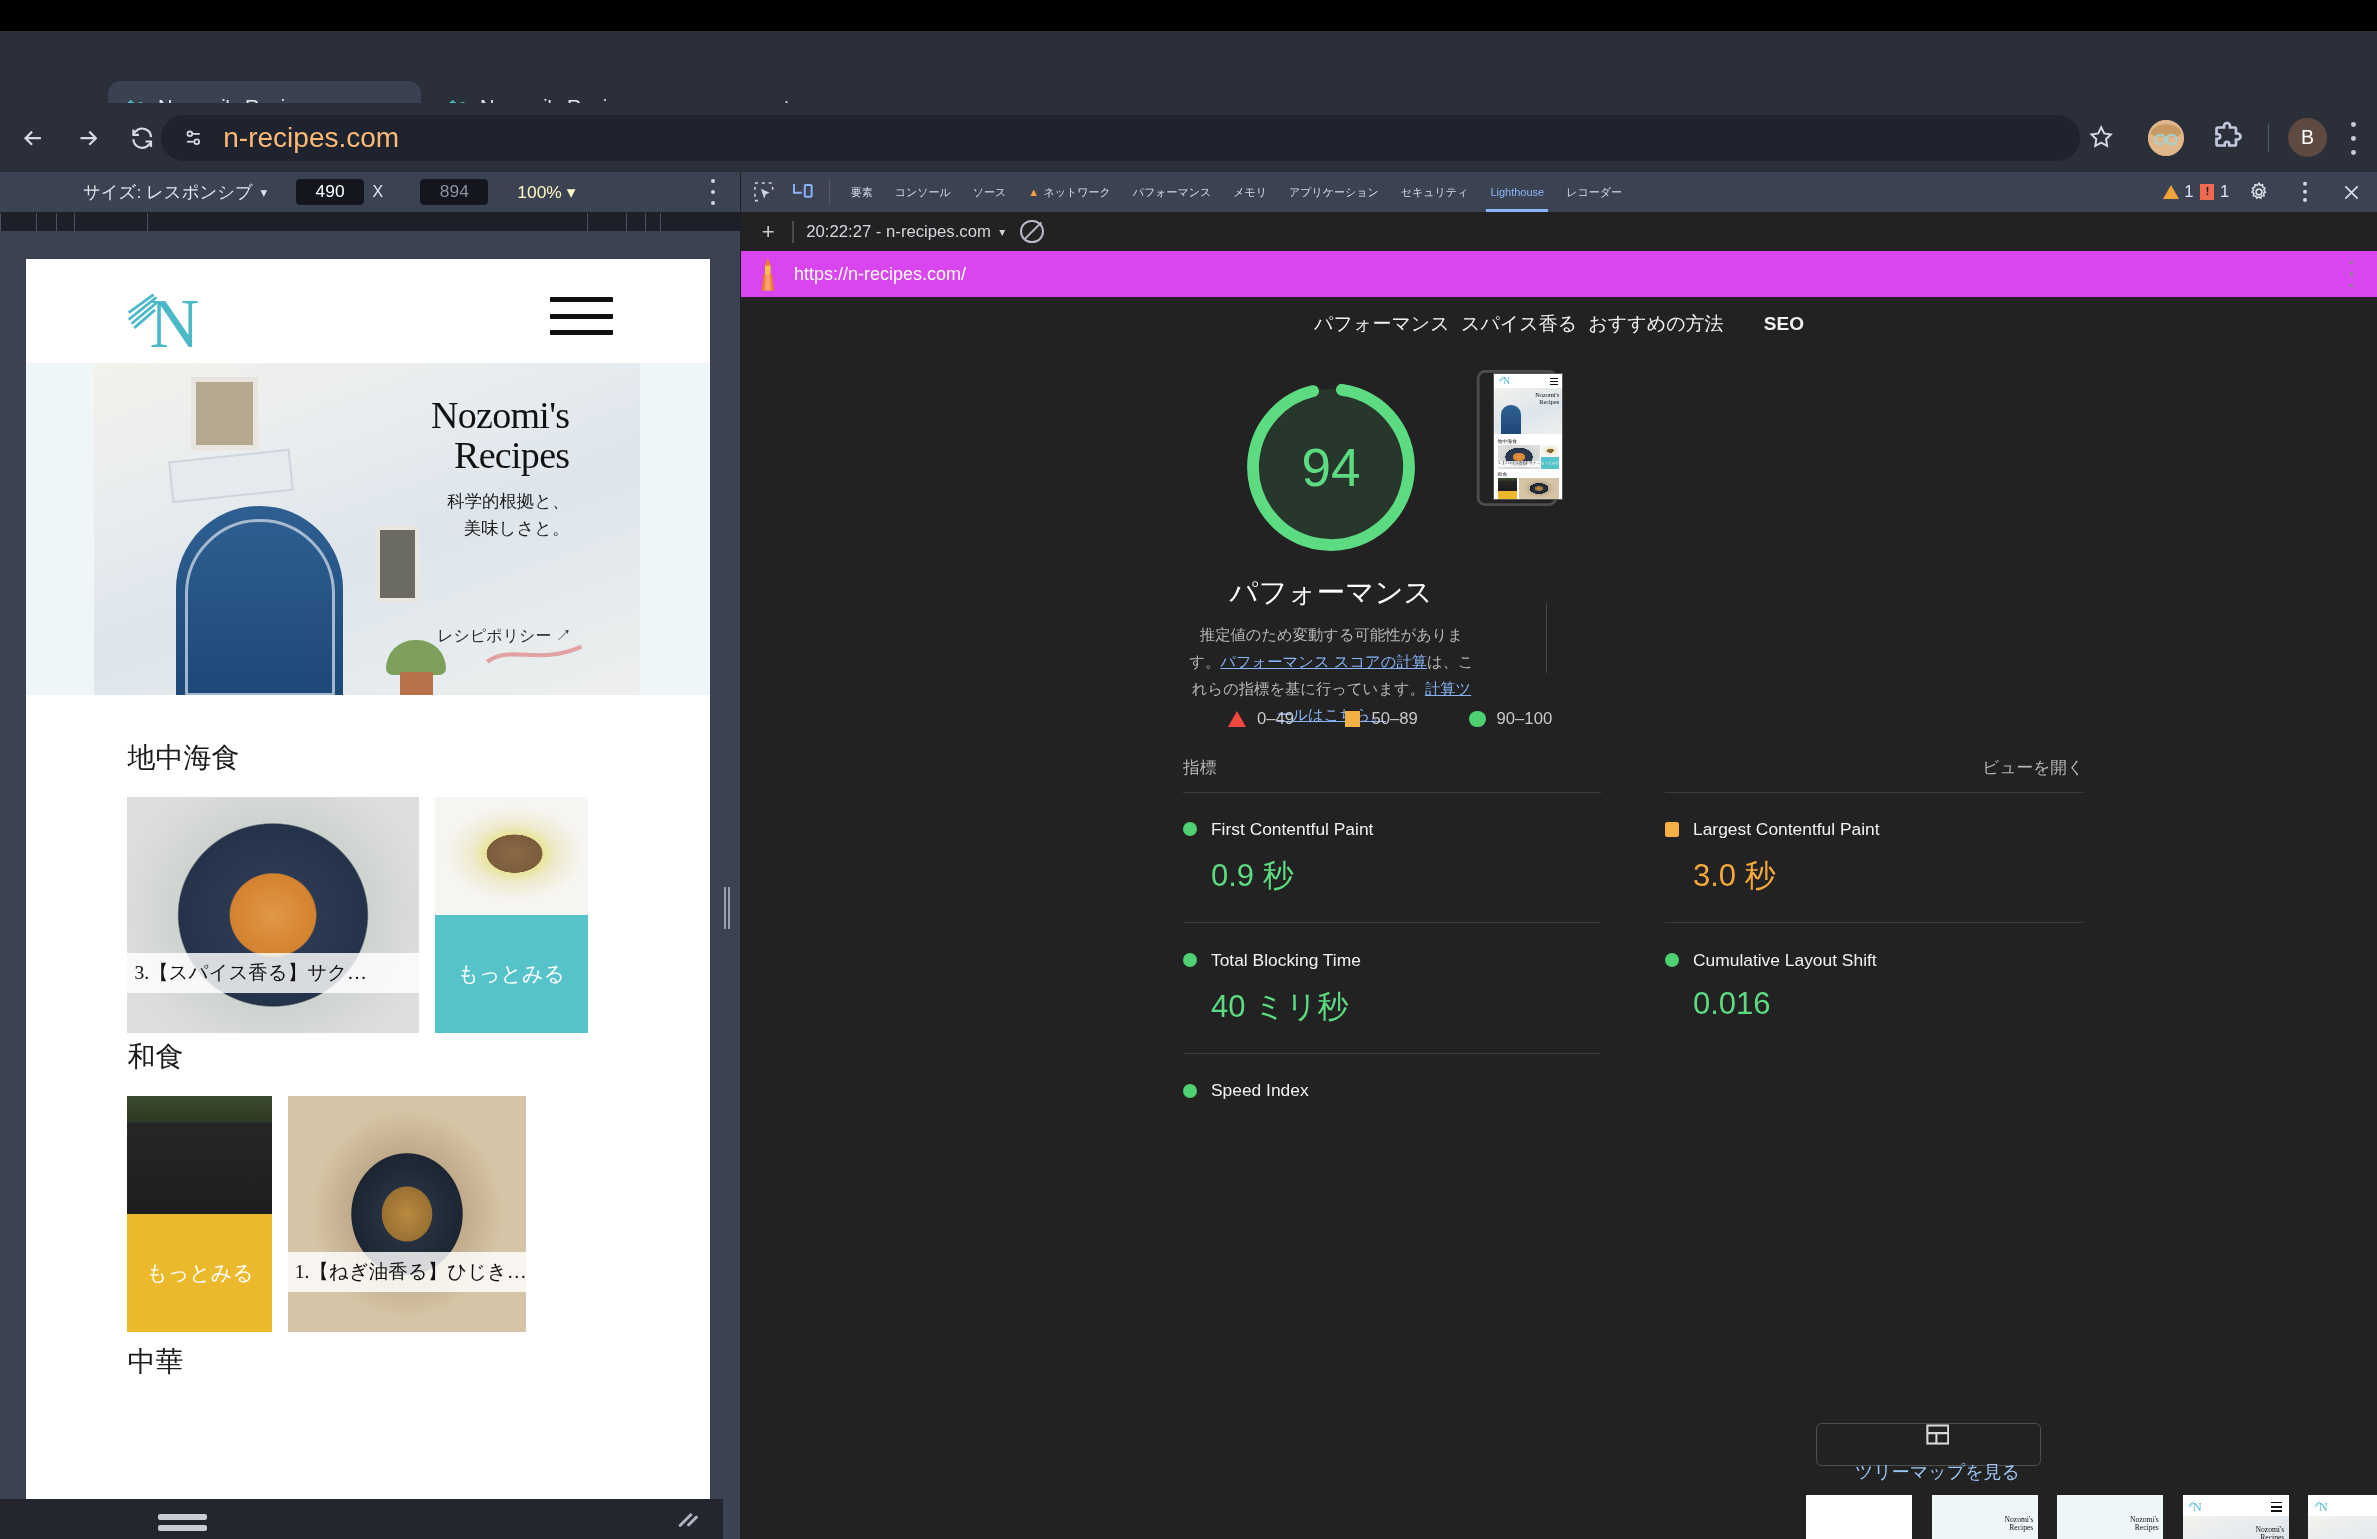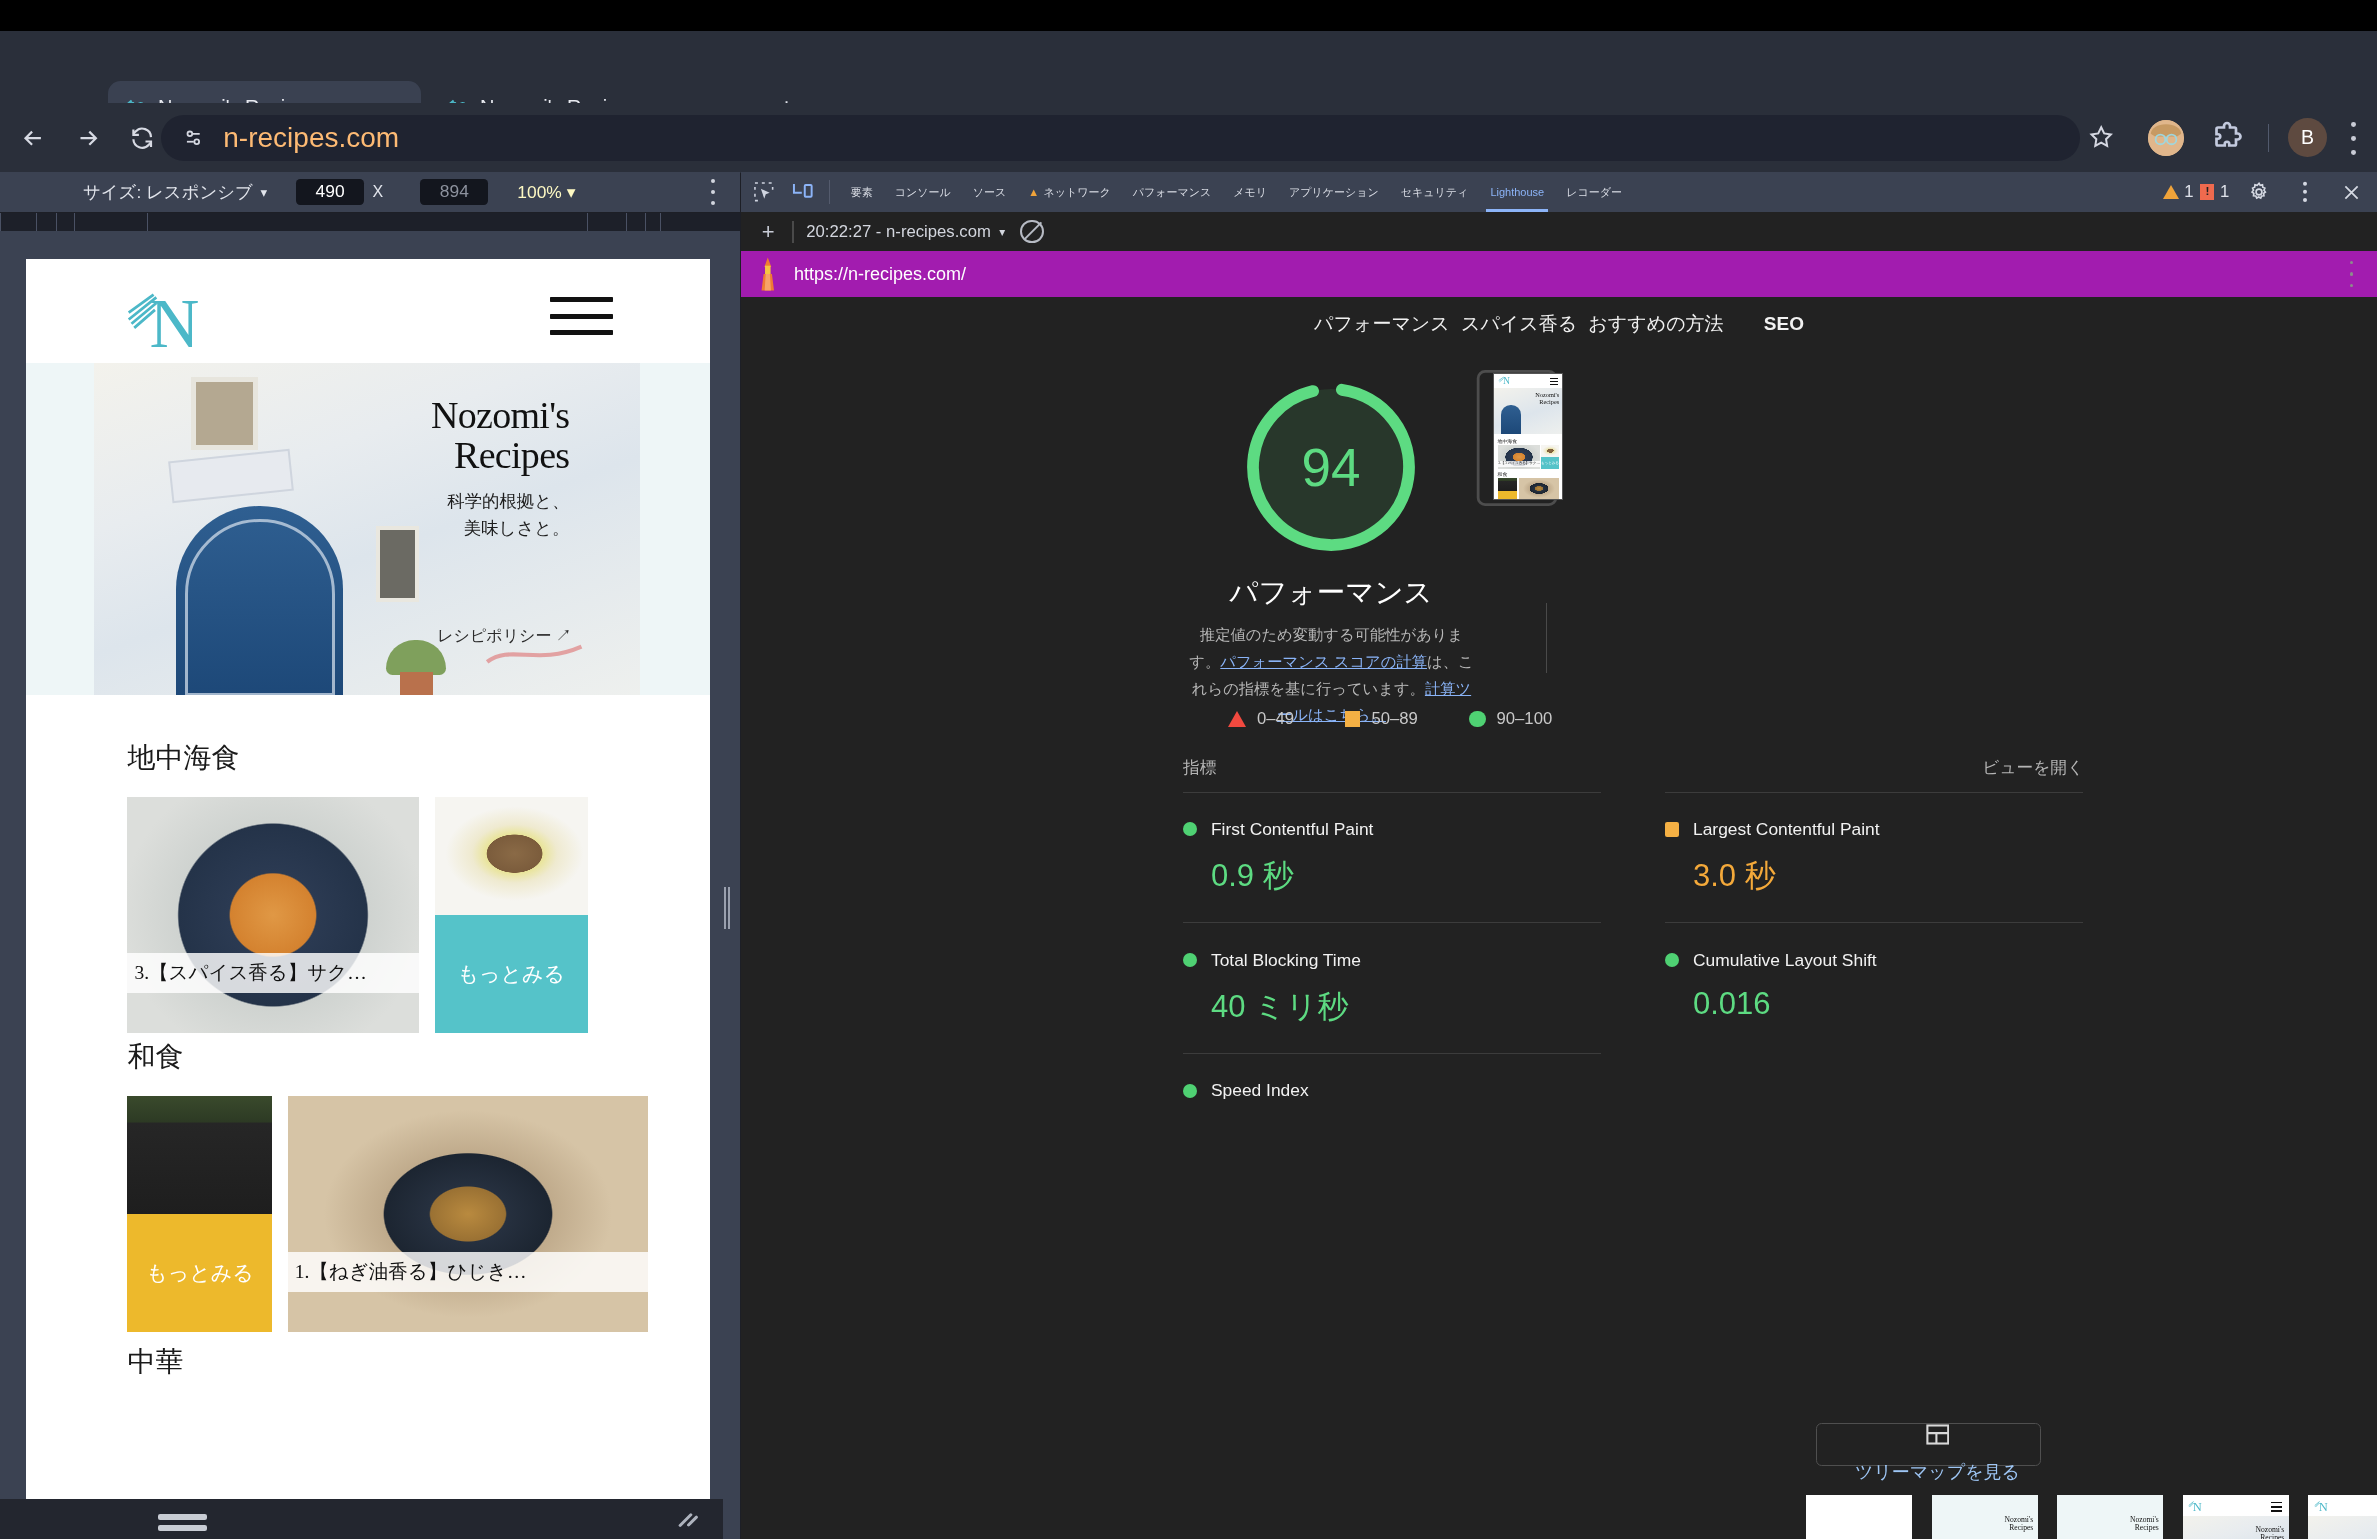--- a/index.html
+++ b/index.html
@@ -133,21 +133,21 @@
   .sq-err { width:14px; height:15.3px; background:#ef6a4e; color:#222; font-size:11.8px; text-align:center; line-height:15.3px; font-weight:bold; }
 
   .lh-toolbar { position:absolute; left:0; top:40px; width:1636px; height:39px; background:#222; display:flex; align-items:center; }
   .lh-plus { color:#c8ccd6; font-size:22px; margin-left:15.3px; width:23.6px; text-align:center; }
   .lh-tb-sep { width:1.4px; height:22px; background:#4a4a4a; margin:0 12.5px; }
   .lh-run { color:#d3d6de; font-size:16.7px; }
   .lh-caret { color:#d3d6de; font-size:11.8px; margin-left:8.3px; }
   .lh-clear { margin-left:15.3px; width:23.6px; height:23.6px; border:2.1px solid #b7bbc4; border-radius:50%; position:relative; }
   .lh-clear:after { content:""; position:absolute; left:-1.4px; top:8.3px; width:23.6px; height:2.1px; background:#b7bbc4; transform:rotate(-45deg); }
 
-  .lh-urlbar { position:absolute; left:0; top:79px; width:1636px; height:46px; background:#a21caf; display:flex; align-items:center; }
+  .lh-urlbar { position:absolute; left:0; top:79px; width:1636px; height:46px; background:#d946ef; display:flex; align-items:center; }
   .lh-url { color:#fff; font-size:18px; margin-left:14px; }
   .lh-url-kebab { position:absolute; right:16.7px; top:9.7px; width:18px; height:26.4px; display:flex; flex-direction:column; justify-content:space-between; align-items:center; }
   .lh-url-kebab i { width:3.5px; height:3.5px; border-radius:50%; background:#8b8b8b; }
 
   .lh-body { position:absolute; left:0; top:125px; width:1636px; height:1242px; background:#222222; overflow:hidden; }
   .lh-cats { position:absolute; left:0; top:0; width:1636px; height:54px; display:flex; align-items:center; justify-content:center; gap:0; }
   .lh-cat { color:#f1f1f1; font-size:19px; padding:0 5.6px; }
   .lh-cat.seo { margin-left:29px; font-weight:bold; }
 
   .gauge-wrap { position:absolute; left:496px; top:76px; width:188px; height:188px; }
@@ -391,21 +391,21 @@
 
   <div class="sec" style="top:779px">
     <div class="sec-title">和食</div>
     <div class="cards">
       <div class="card-side" style="width:145px">
         <div style="position:relative;height:118px;overflow:hidden">
             <div class="img-salmon"></div>
           </div>
         <div class="more-tile tile-gold">もっとみる</div>
       </div>
-      <div class="card-main" style="width:360px">
+      <div class="card-main" style="width:238px">
         <div class="img-hijiki"></div>
         <div class="card-cap">1.【ねぎ油香る】ひじき…</div>
       </div>
     </div>
   </div>
 
   <div class="sec" style="top:1084px">
     <div class="sec-title">中華</div>
   </div>
 

